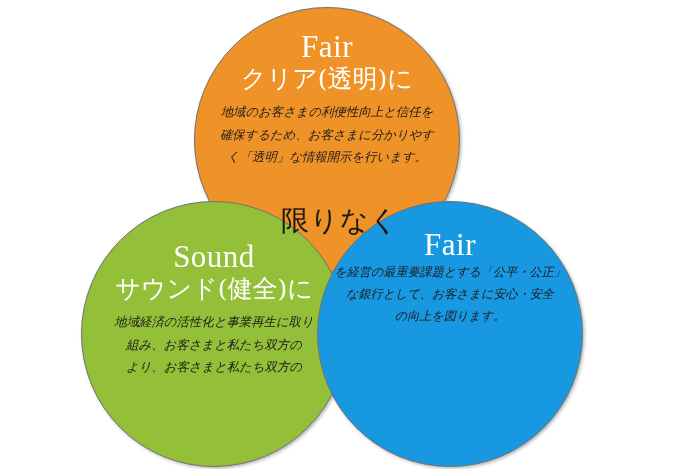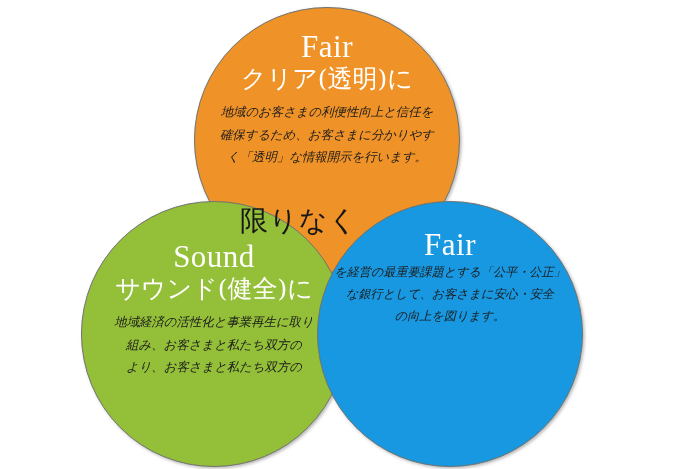--- a/index.html
+++ b/index.html
@@ -83,20 +83,21 @@
   }
   #lobe-fair .lobe-body {
     padding: 0 0px;
     font-size: 12.1px;
   }
   #center-phrase {
     position: absolute;
     left: 240px;
     top: 206px;
     width: 200px;
+    text-align: center;
     font-family: "DejaVu Serif", "Liberation Serif", serif;
     font-size: 28px;
     line-height: 1.1;
     color: #171717;
     letter-spacing: 1px;
     white-space: nowrap;
     pointer-events: auto;
   }
 </style>
 </head>

